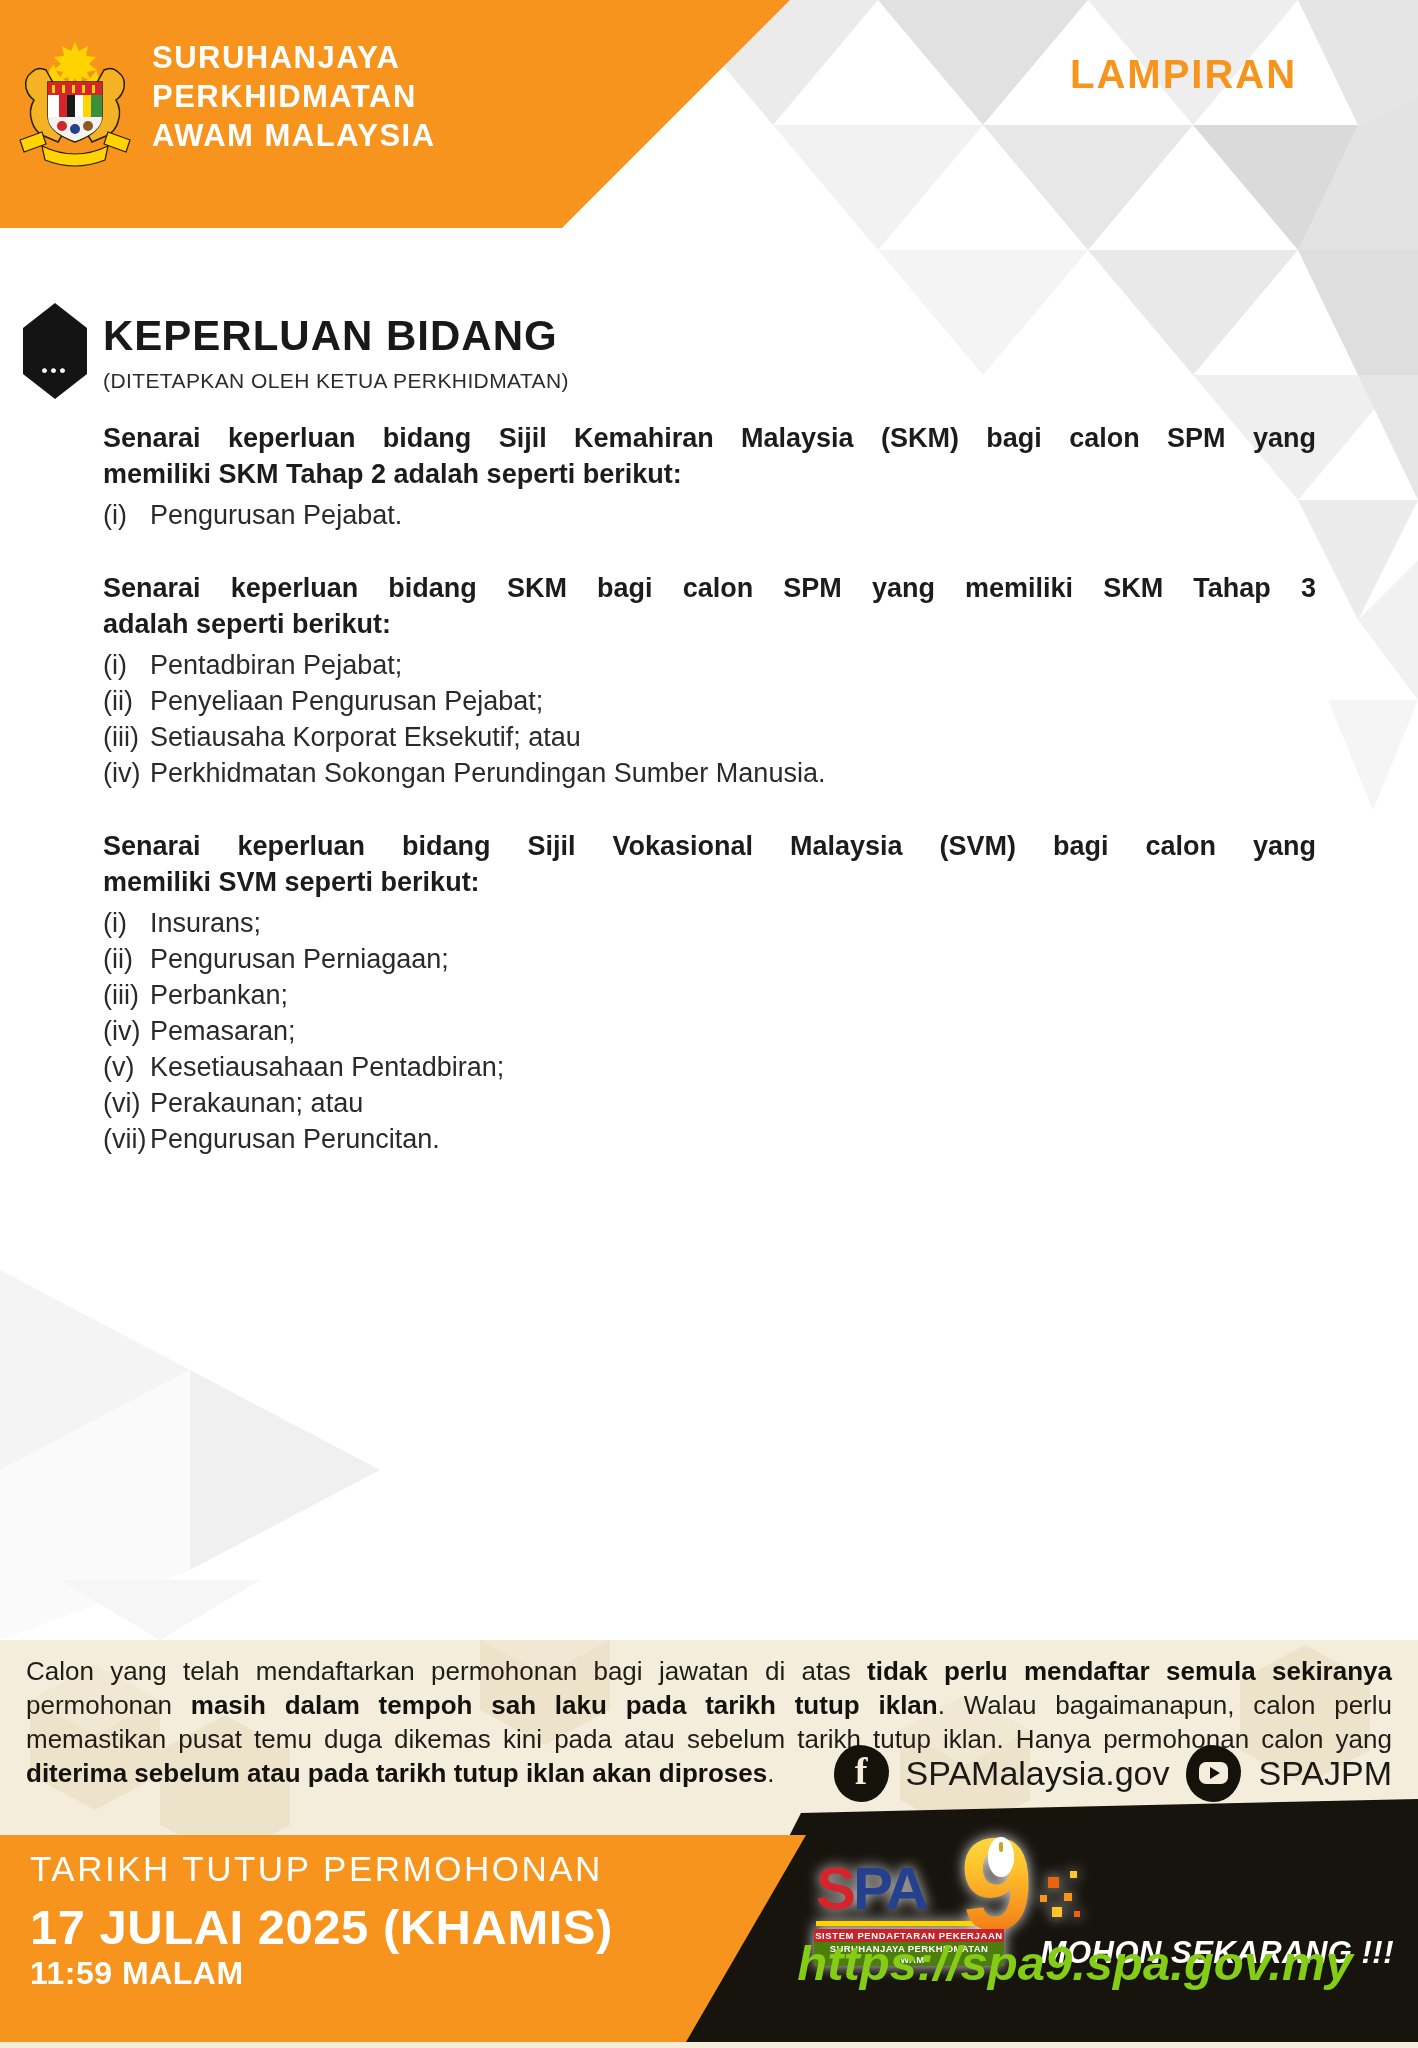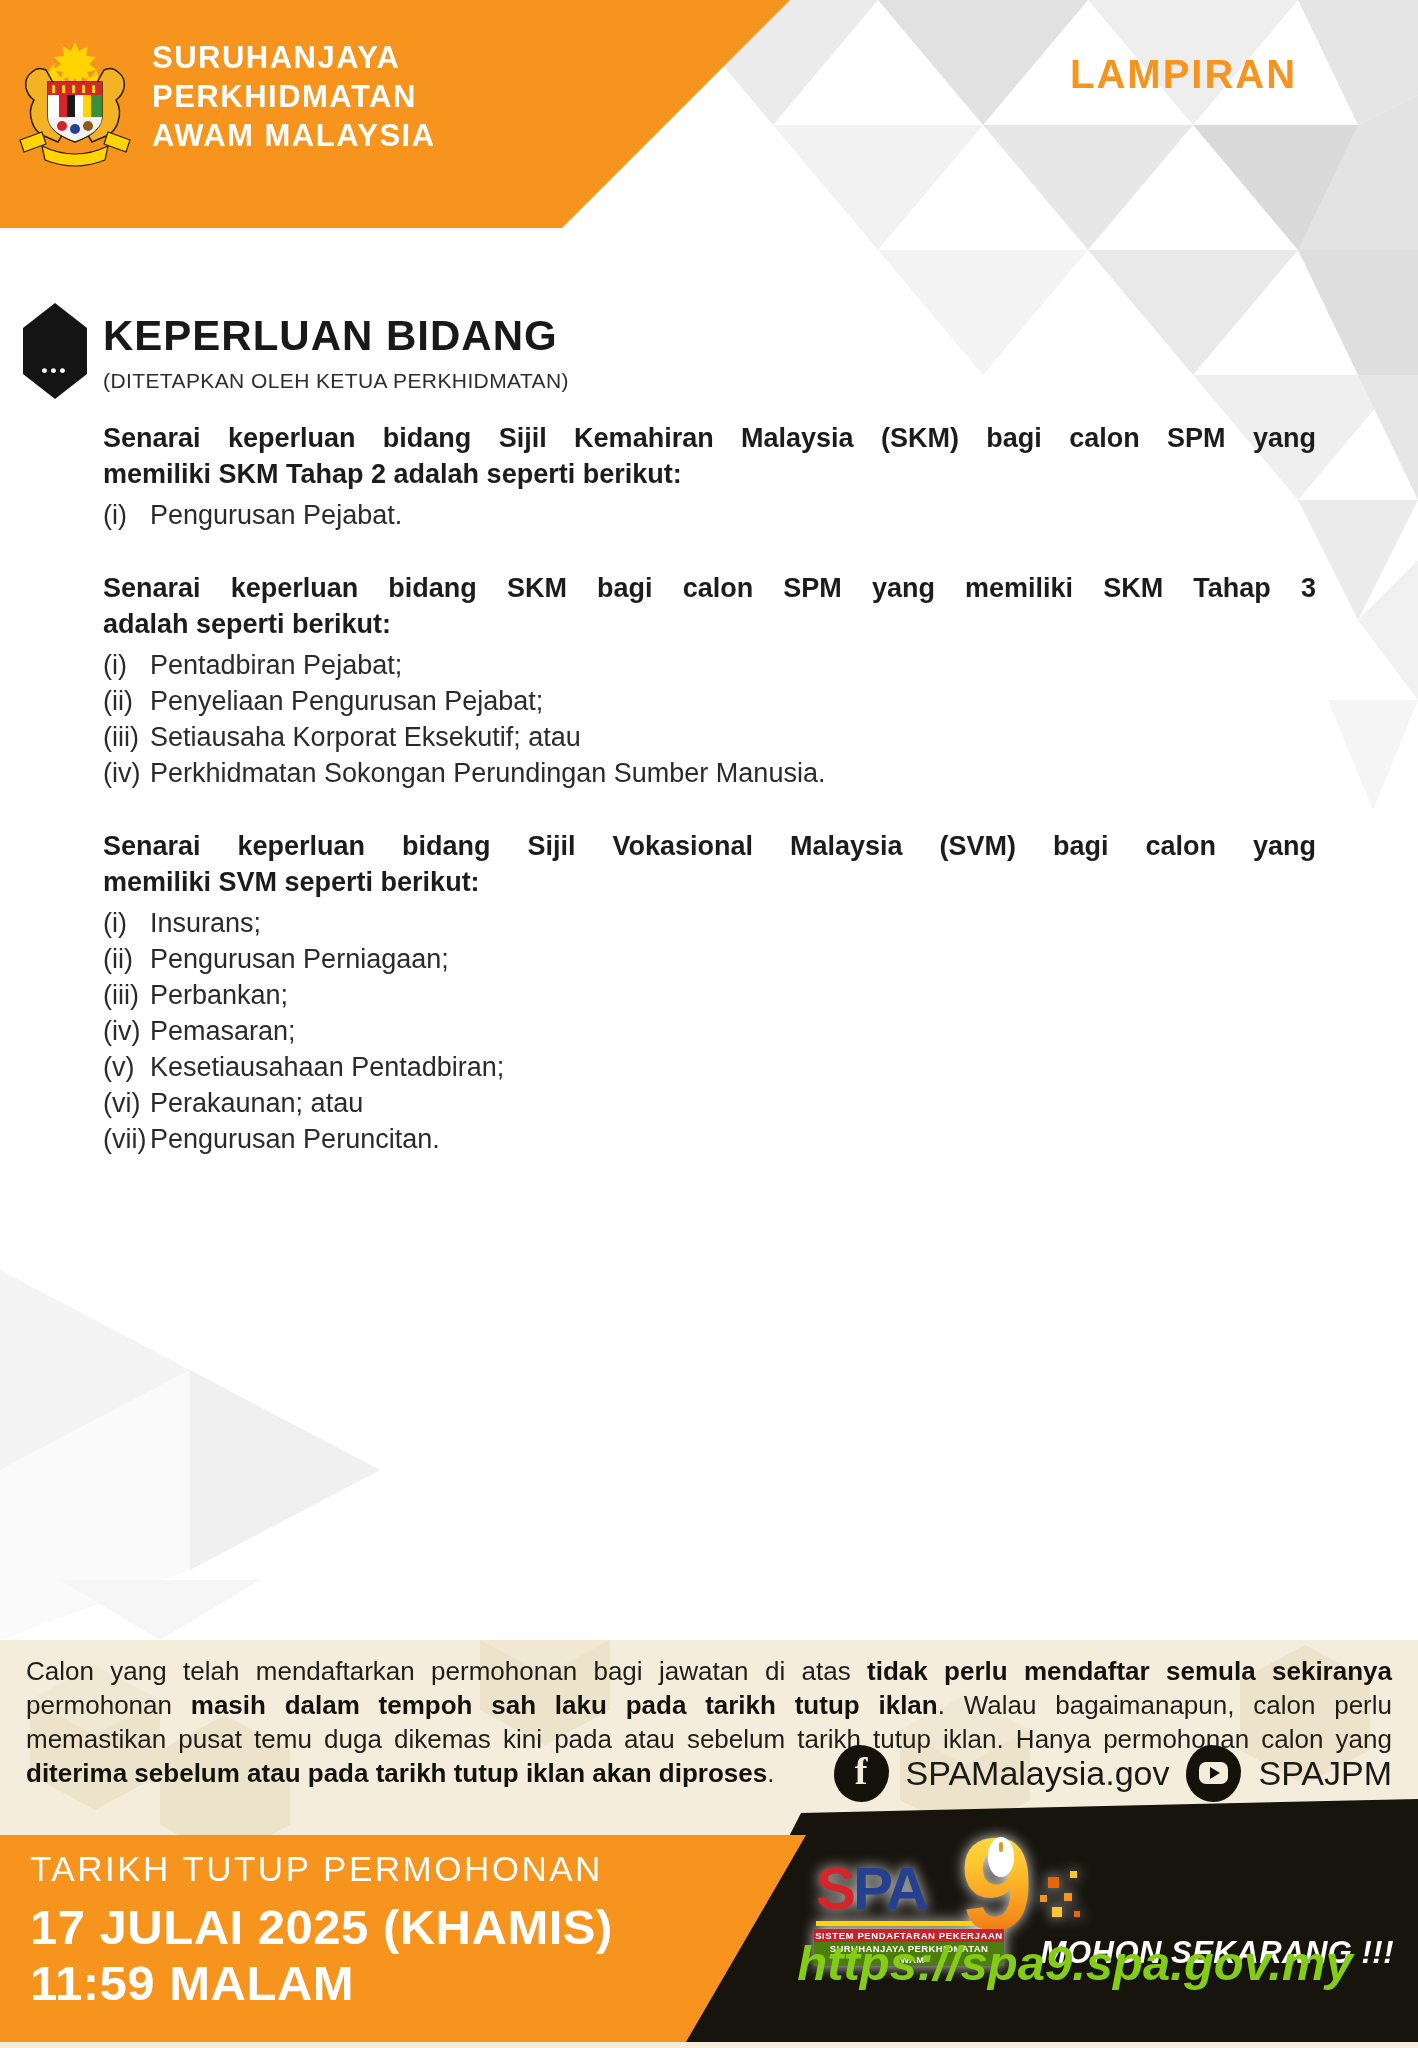--- a/index.html
+++ b/index.html
@@ -81,21 +81,21 @@
   }
   
   .footer-orange {
     position:absolute; left:0; top:1835px; width:1418px; height:207px;
     background:#F7941D;
     clip-path:polygon(0 0, 806px 0, 686px 207px, 0 207px);
     color:#ffffff;
   }
   .closing-label { position:absolute; left:30px; top:14px; font-size:35px; letter-spacing:2.5px; font-weight:400; }
   .closing-date  { position:absolute; left:30px; top:64px; font-size:49px; font-weight:bold; letter-spacing:.5px; }
-  .closing-time  { position:absolute; left:30px; top:120px; font-size:49px; font-weight:bold; letter-spacing:.5px; }
+  .closing-time  { position:absolute; left:30px; top:120px; font-size:32px; font-weight:bold; letter-spacing:.5px; }
   .footer-black {
     position:absolute; left:0; top:1799px; width:1418px; height:243px;
     background:#17140e;
     clip-path:polygon(801px 14px, 1418px 0, 1418px 243px, 684px 243px);
   }
   .cta {
     position:absolute; right:24px; top:136px; font-size:31px; font-weight:bold;
     font-style:italic; color:#ffffff; letter-spacing:.5px;
   }
   .url {

